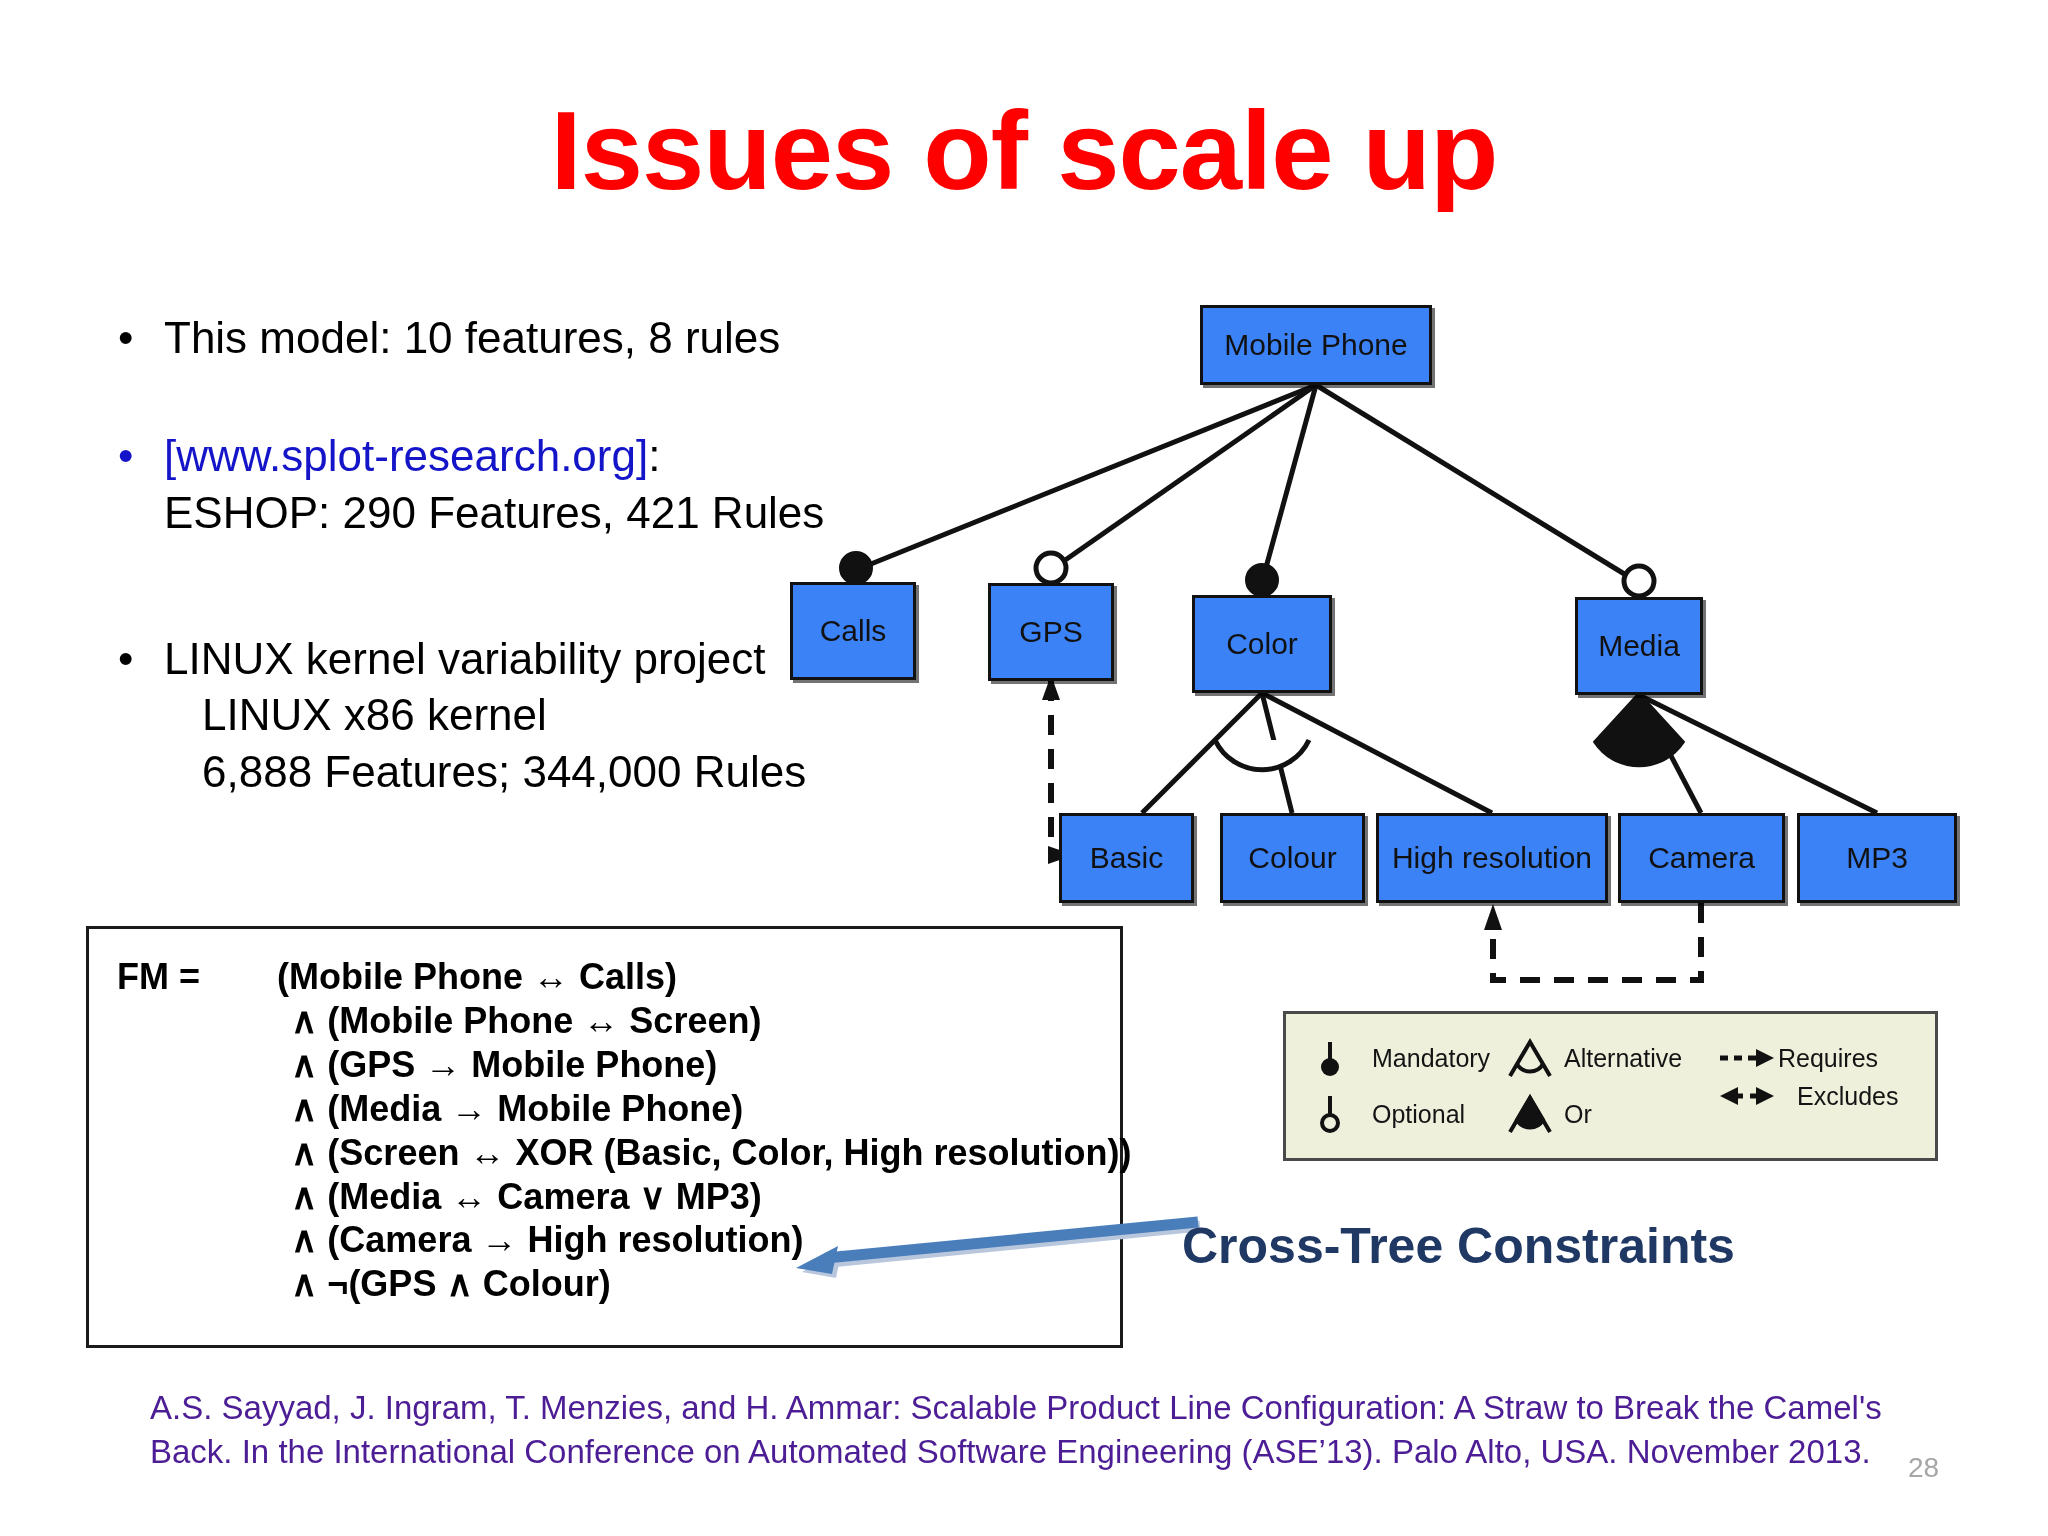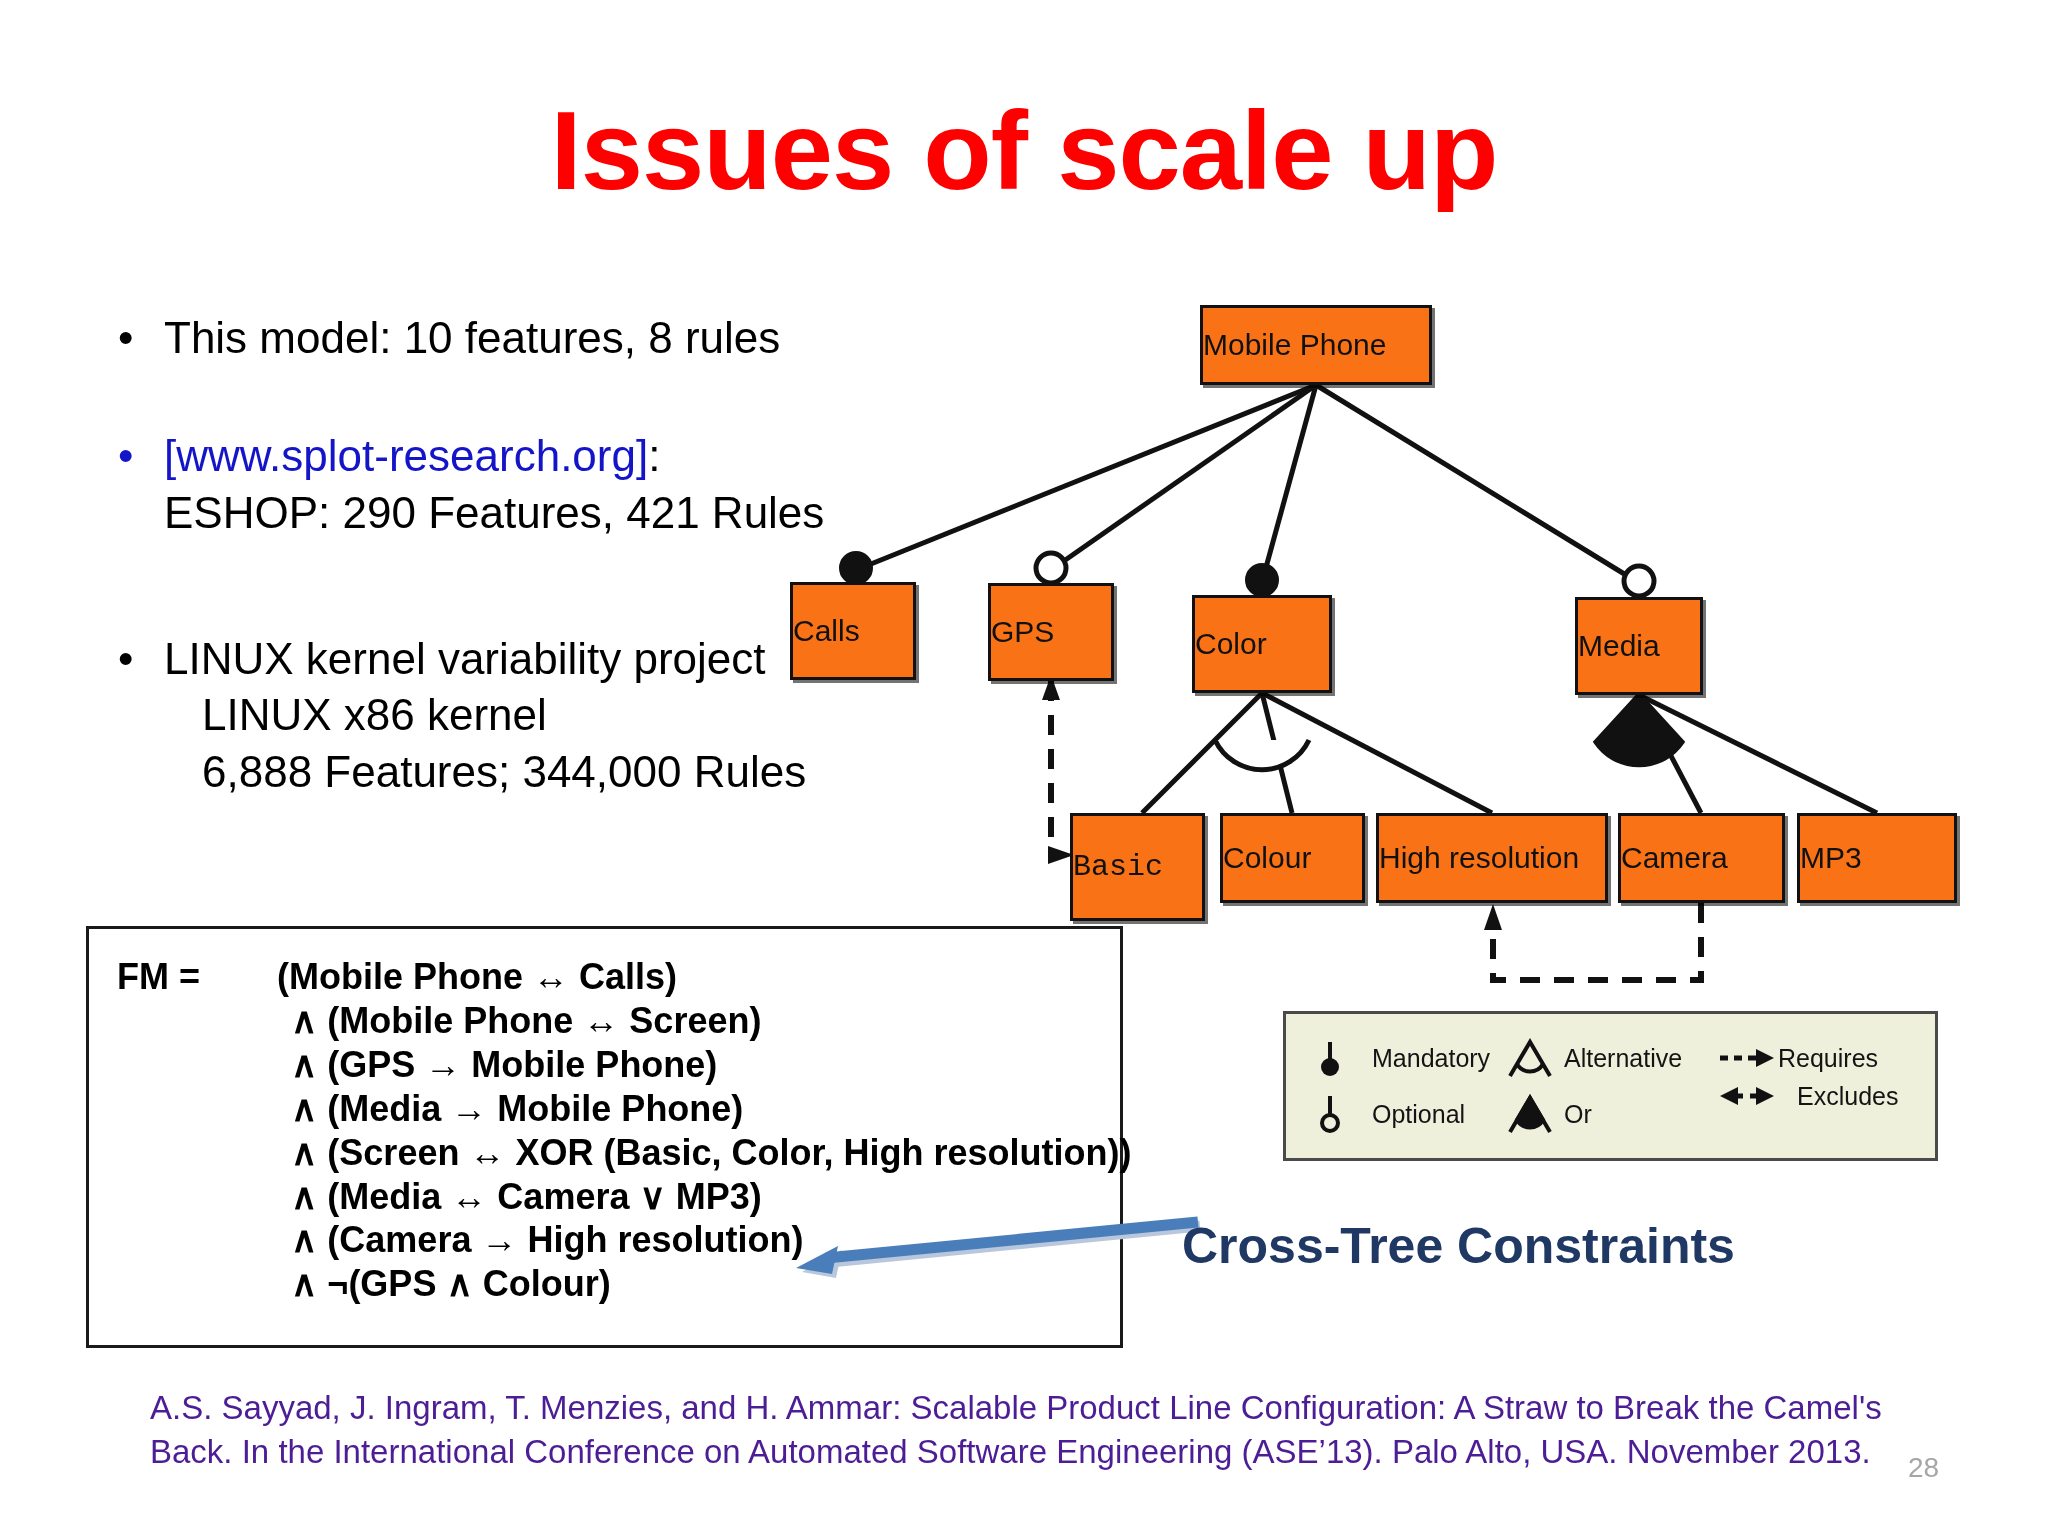--- a/index.html
+++ b/index.html
@@ -104,26 +104,26 @@
     position: absolute;
     left: 760px;
     top: 280px;
     width: 1280px;
     height: 740px;
   }
   .fm-node {
     position: absolute;
     box-sizing: border-box;
     border: 3px solid #111111;
-    background: #f97316;
+    background: #3b82f6;
     color: #111111;
     font-size: 30px;
     display: flex;
     align-items: center;
-    justify-content: flex-start;
+    justify-content: center;
     box-shadow: 3px 3px 0 rgba(0,0,0,0.55);
     white-space: nowrap;
   }
 
   
   #legend {
     position: absolute;
     left: 1283px;
     top: 1011px;
     width: 655px;
@@ -278,21 +278,21 @@
     </div>
     <div class="fm-node" style="left:228px;top:303px;width:126px;height:98px;">
       <span>GPS</span>
     </div>
     <div class="fm-node" style="left:432px;top:315px;width:140px;height:98px;">
       <span>Color</span>
     </div>
     <div class="fm-node" style="left:815px;top:317px;width:128px;height:98px;">
       <span>Media</span>
     </div>
-    <div class="fm-node" style="left:310px;top:533px;width:135px;height:108px;font-family:Liberation Mono, monospace;">
+    <div class="fm-node" style="left:299px;top:533px;width:135px;height:90px;">
       <span>Basic</span>
     </div>
     <div class="fm-node" style="left:460px;top:533px;width:145px;height:90px;">
       <span>Colour</span>
     </div>
     <div class="fm-node" style="left:616px;top:533px;width:232px;height:90px;">
       <span>High resolution</span>
     </div>
     <div class="fm-node" style="left:858px;top:533px;width:167px;height:90px;">
       <span>Camera</span>

